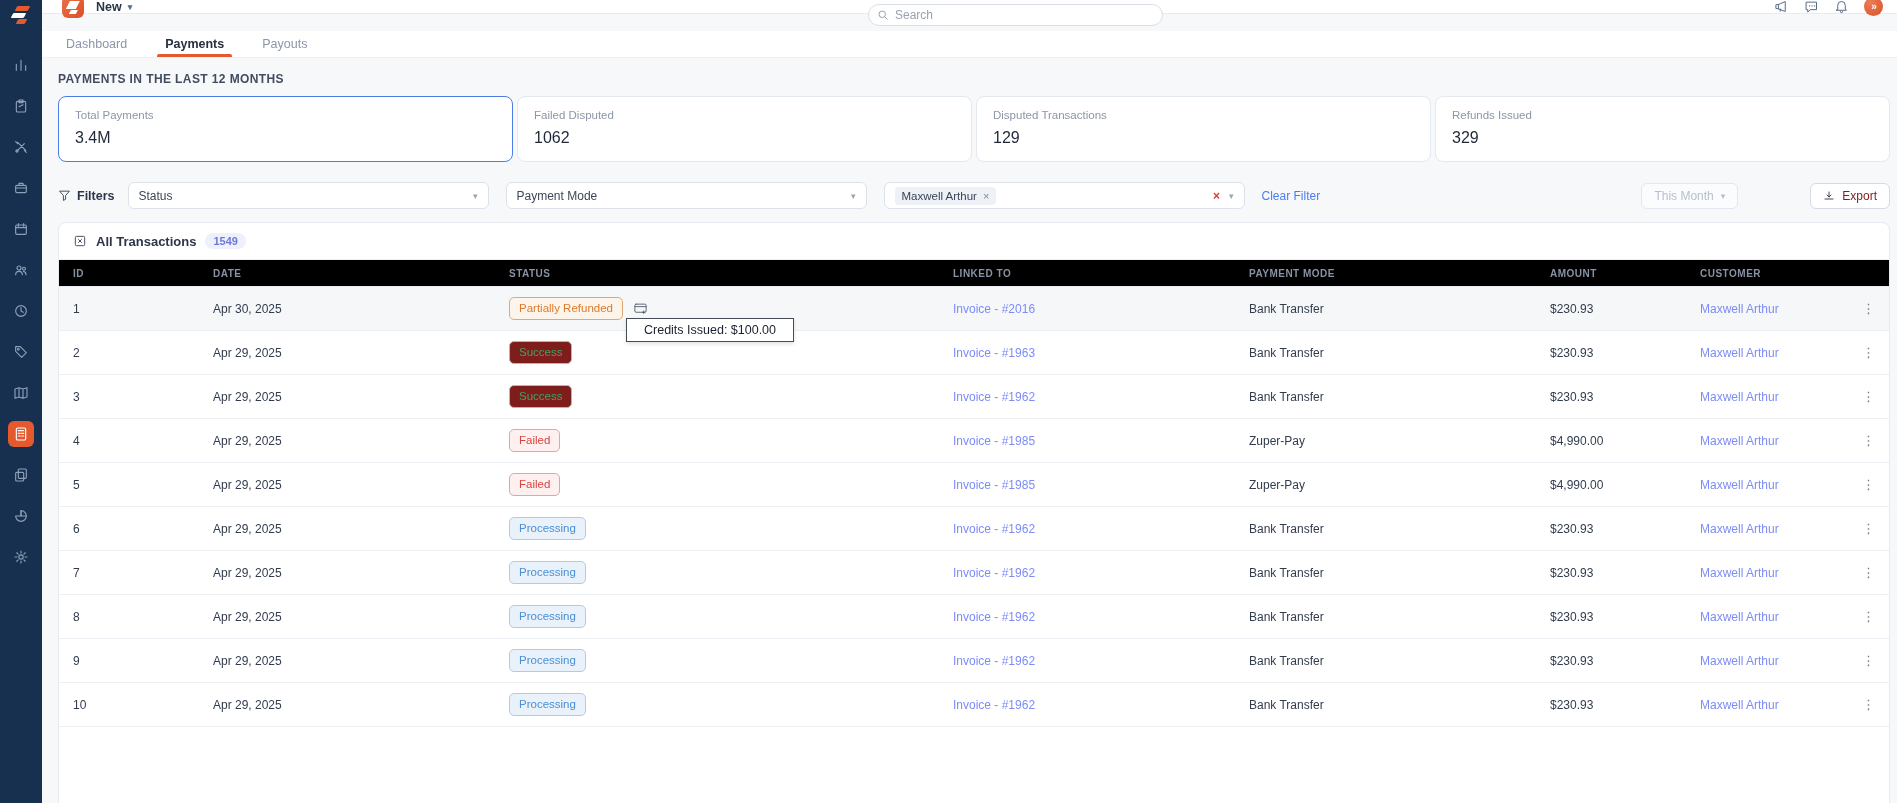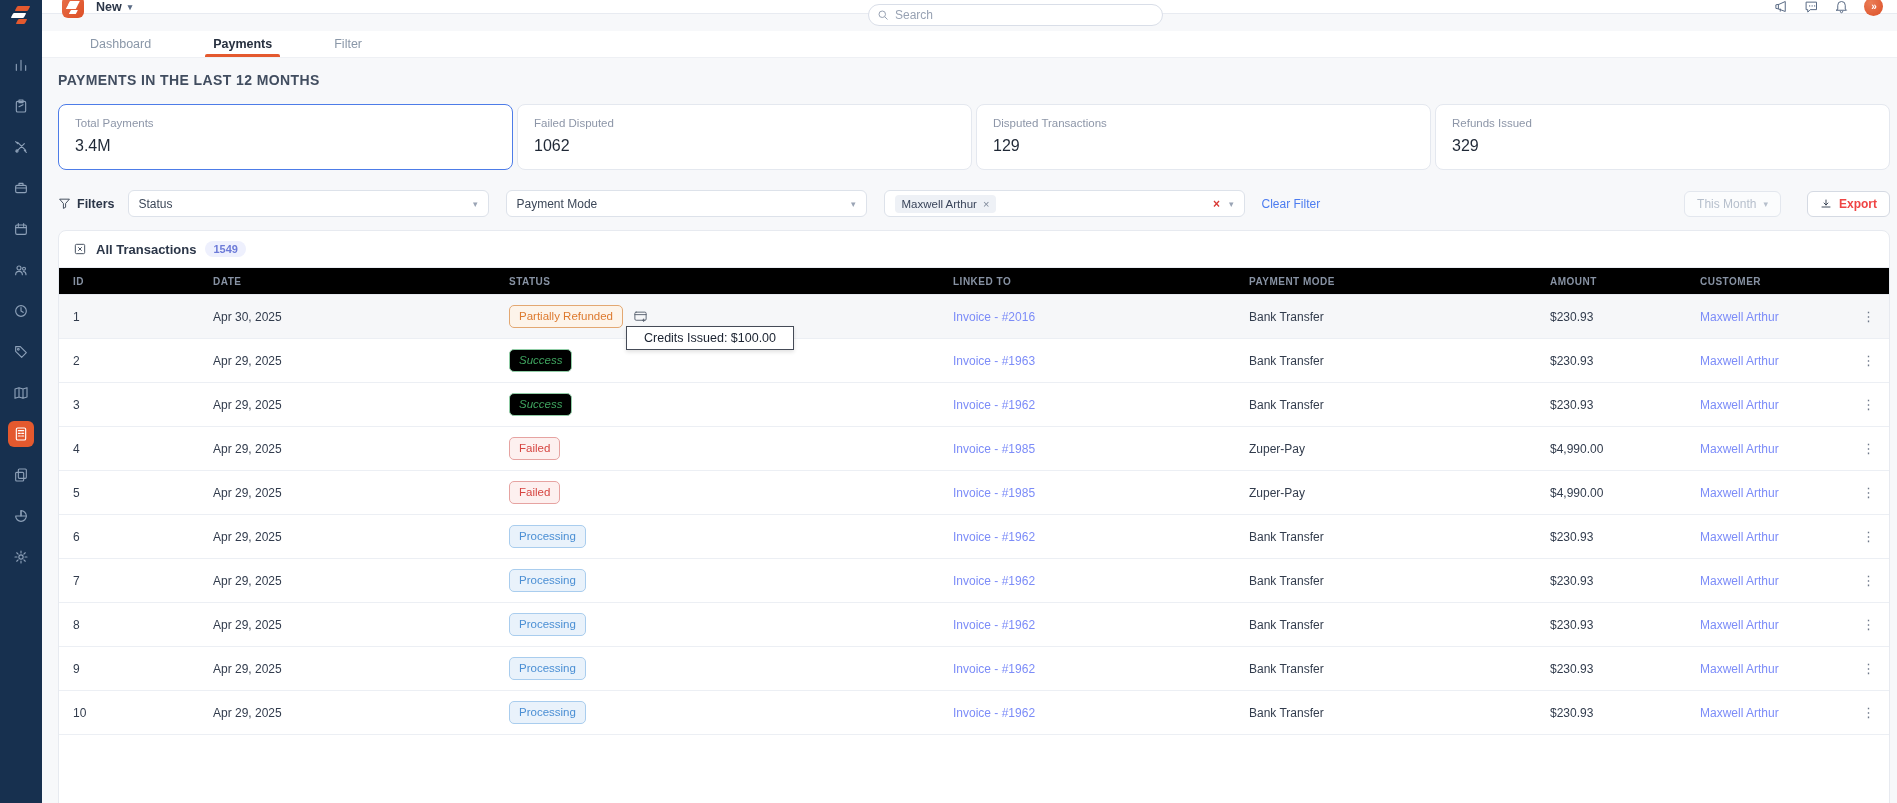--- a/index.html
+++ b/index.html
@@ -31,67 +31,67 @@
   .search-wrap svg { width:12px; height:12px; stroke:#98a2b3; fill:none; stroke-width:2; }
   .search-wrap input { border:none; outline:none; flex:1; font-family:inherit; font-size:12px; color:#3c4758; background:transparent; }
   .search-wrap input::placeholder { color:#98a2b3; }
   .top-icons { margin-left:auto; display:flex; align-items:center; gap:15px; margin-right:14px; }
   .top-icon { cursor:pointer; display:flex; }
   .top-icon svg { width:15px; height:15px; stroke:#5a6b85; fill:none; stroke-width:1.6; stroke-linecap:round; stroke-linejoin:round; }
   .avatar { width:19px; height:19px; border-radius:50%; background:radial-gradient(circle at 35% 30%, #ea7d57, #dd4f26); color:#fff; font-size:10px; font-weight:bold; display:flex; align-items:center; justify-content:center; cursor:pointer; letter-spacing:-1px; }
 
   
   .tabbar { position:fixed; left:42px; top:31px; width:1855px; height:27px; background:#fff; border-bottom:1px solid #eef0f4; display:flex; align-items:center; gap:38px; padding-left:24px; z-index:8; }
-  .tab { font-size:12.5px; color:#8a97a8; cursor:pointer; height:100%; display:flex; align-items:center; position:relative;margin-left:24px; }
+  .tab { font-size:12.5px; color:#8a97a8; cursor:pointer; height:100%; display:flex; align-items:center; position:relative; }
   .tab.active { color:#27303f; font-weight:bold; }
   .tab.active::after { content:""; position:absolute; left:-8px; right:-8px; bottom:0; height:3px; background:#e4592e; border-radius:2px 2px 0 0; }
 
   
   .content { position:absolute; left:42px; top:58px; width:1855px; height:745px; padding:14px 7px 0 16px; }
-  .section-title { font-size:14px; font-weight:bold; color:#414d5f; letter-spacing:.4px; margin-bottom:16px; }
+  .section-title { font-size:12px; font-weight:bold; color:#414d5f; letter-spacing:.4px; margin-bottom:10px; }
 
   .cards { display:flex; gap:4px; margin-bottom:20px; }
   .card { flex:1; background:#fff; border:1px solid #e4e8ef; border-radius:8px; padding:12px 16px 14px; cursor:pointer; }
   .card.selected { border:1.5px solid #4d7ce8; }
   .card .c-label { font-size:11.5px; color:#8d96a8; margin-bottom:8px; }
   .card .c-value { font-size:16px; font-weight:normal; color:#1f2836; }
 
   
   .filterbar { display:flex; align-items:center; margin-bottom:13px; }
   .f-label { display:flex; align-items:center; gap:6px; font-size:12.5px; font-weight:bold; color:#2b3648; margin-right:13px; }
   .f-label svg { width:13px; height:13px; stroke:#2b3648; fill:none; stroke-width:1.6; stroke-linejoin:round; }
   .select { width:361px; height:27px; background:#fff; border:1px solid #dde2ea; border-radius:6px; display:flex; align-items:center; padding:0 10px; font-size:12px; color:#3c4758; cursor:pointer; margin-right:17px; }
   .select .sel-caret { margin-left:auto; font-size:9px; color:#9aa4b5; }
   .chip-tag { background:#eef1f6; border-radius:4px; font-size:11.5px; color:#39445a; padding:3px 7px; display:flex; align-items:center; gap:6px; }
   .chip-tag .chip-x { color:#7d8899; font-size:11px; cursor:pointer; }
   .sel-clear-x { margin-left:auto; color:#d93a36; font-weight:bold; font-size:12px; cursor:pointer; }
   .select .sel-caret2 { font-size:9px; color:#9aa4b5; margin-left:9px; }
   .clear-filter { font-size:12px; color:#4c7cf0; cursor:pointer; }
   .f-right { margin-left:auto; display:flex; align-items:center; gap:26px; }
   .btn-period { height:26px; border:1px solid #e3e7ee; background:#fbfcfd; border-radius:6px; color:#b6bfcc; font-size:12px; font-family:inherit; padding:0 12px; display:flex; align-items:center; gap:7px; cursor:default; }
-  .btn-export { height:26px; border:1px solid #d5dae3; background:#fff; border-radius:6px; color:#ef4444; font-size:12px; font-weight:bold; font-family:inherit; padding:0 12px; display:flex; align-items:center; gap:7px; cursor:pointer; }
+  .btn-export { height:26px; border:1px solid #d5dae3; background:#fff; border-radius:6px; color:#7f1d1d; font-size:12px; font-weight:normal; font-family:inherit; padding:0 12px; display:flex; align-items:center; gap:7px; cursor:pointer;margin-left:46px; }
   .btn-export svg { width:12px; height:12px; stroke:#2b3648; fill:none; stroke-width:1.8; stroke-linecap:round; stroke-linejoin:round; }
 
   
   .table-card { background:#fff; border:1px solid #e7eaf0; border-radius:8px 8px 0 0; height:585px; overflow:hidden; }
   .t-titlerow { display:flex; align-items:center; gap:9px; padding:10px 14px; }
   .t-titlerow svg { width:14px; height:14px; stroke:#3a4556; fill:none; stroke-width:1.6; }
   .t-title { font-size:13px; font-weight:bold; color:#2b3648; }
   .t-badge { background:#eef0fd; color:#6d7bd8; font-size:11px; font-weight:bold; border-radius:9px; padding:2px 8px; }
   .grid-row { display:grid; grid-template-columns:140px 296px 444px 296px 301px 150px 1fr 44px; align-items:center; padding:0 14px; }
   .thead { height:28px; background:#000000; border-top:1px solid #eceff4; border-bottom:1px solid #e8ebf0; }
   .th { font-size:10px; font-weight:bold; color:#8792a3; letter-spacing:.5px; }
   .trow { height:44px; border-bottom:1px solid #eceff4; background:#fff; }
   .trow.hl { background:#f6f7f9; }
   .td { font-size:12px; color:#323c4d; }
   .link { color:#7c8cf8; cursor:pointer; }
   .td-status { position:relative; display:flex; align-items:center; gap:10px; height:100%; }
   .chip { display:inline-block; font-size:11.5px; padding:3px 9px; border-radius:5px; border:1px solid; line-height:1.25; }
   .chip-partial { color:#dd7a2f; border-color:#e3a872; background:#fdf4ea; }
-  .chip-success { color:#3fa45f; border-color:#90cda6; background:#000000;font-style:italic; }
+  .chip-success { color:#3fa45f; border-color:#90cda6; background:#7f1d1d; }
   .chip-failed { color:#d64541; border-color:#e6a3a1; background:#fdf0ef; }
   .chip-processing { color:#4b8fd4; border-color:#a9cdee; background:#e9f2fb; }
   .credit-icon { display:flex; cursor:pointer; }
   .credit-icon svg { width:15px; height:15px; stroke:#57616f; fill:none; stroke-width:1.5; stroke-linecap:round; }
   .tooltip { position:absolute; left:117px; top:31px; background:#fff; border:1px solid #454b57; padding:4px 17px; font-size:12.5px; color:#1a2230; white-space:nowrap; box-shadow:0 2px 4px rgba(0,0,0,.12); z-index:6; }
   .kebab { color:#6e7889; font-size:13px; text-align:right; cursor:pointer; letter-spacing:0; }
 </style>
 </head>
 <body>
 
@@ -219,21 +219,21 @@
           <path d="M6 16v-6a6 6 0 0 1 12 0v6l2 2H4zM10 20a2 2 0 0 0 4 0"></path>
         </svg>
       </span>
     <div class="avatar">»</div>
   </div>
 </header>
 
 <nav class="tabbar">
   <div class="tab">Dashboard</div>
   <div class="tab active">Payments</div>
-  <div class="tab">Filter</div>
+  <div class="tab">Payouts</div>
 </nav>
 
 <main class="content">
 
   <div class="section-title">PAYMENTS IN THE LAST 12 MONTHS</div>
 
   <div class="cards">
     <div class="card selected">
       <div class="c-label">Total Payments</div>
       <div class="c-value">3.4M</div>

